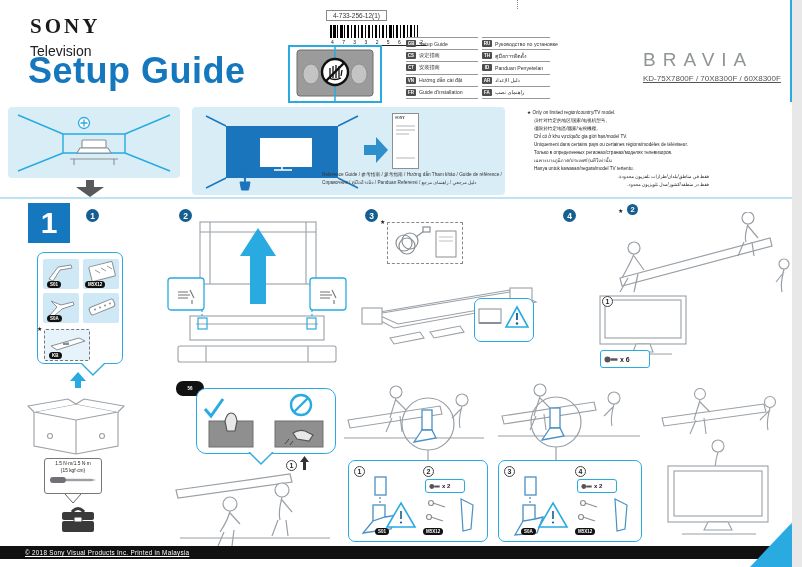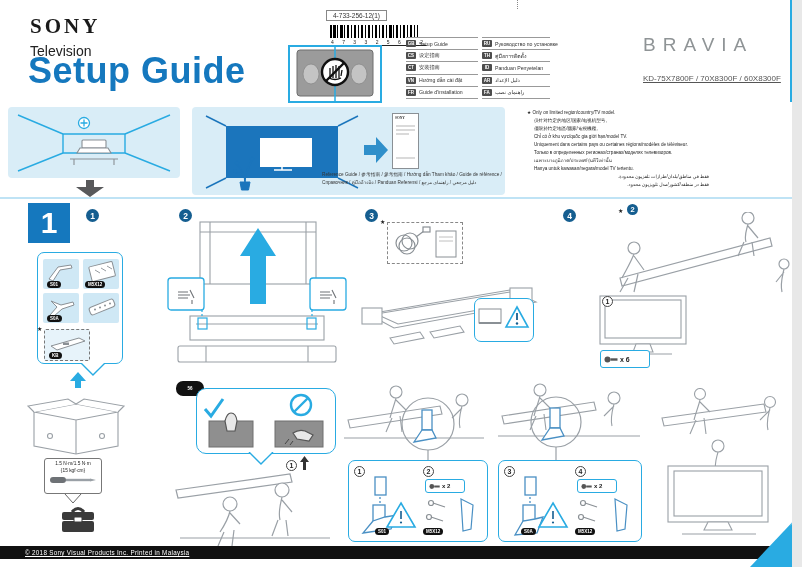--- a/index.html
+++ b/index.html
@@ -117,21 +117,21 @@
     <div class="lang-row">
         <span class="lang-code">AR</span>
         <span class="lang-label">دليل الإعداد</span>
       </div>
     <div class="lang-row">
         <span class="lang-code">FA</span>
         <span class="lang-label">راهنمای نصب</span>
       </div>
   </div>
 
-  <div class="abs bravia" style="left:643px;top:34px;">BRAVIA</div>
+  <div class="abs bravia" style="left:643px;top:49px;">BRAVIA</div>
   <div class="abs models nowrap" style="left:643px;top:74px;">KD-75X7800F / 70X8300F / 60X8300F</div>
 
   <div class="abs" style="left:517px;top:0;width:0;height:9px;border-left:1px dotted #888;"></div>
   <div class="abs" style="left:790px;top:0;width:2px;height:102px;background:#29abe2;"></div>
 
   <div class="abs softpanel" style="left:8px;top:107px;width:172px;height:71px;">
     <svg width="172" height="71" viewBox="0 0 172 71">
       <g stroke="#29abe2" stroke-width="1.4" fill="none">
         <path d="M10,8 L55,27 M162,8 L117,27 M10,64 L55,46 M162,64 L117,46"></path>
         <path d="M55,27 H117 M55,46 H117 M55,27 V46 M117,27 V46"></path>

